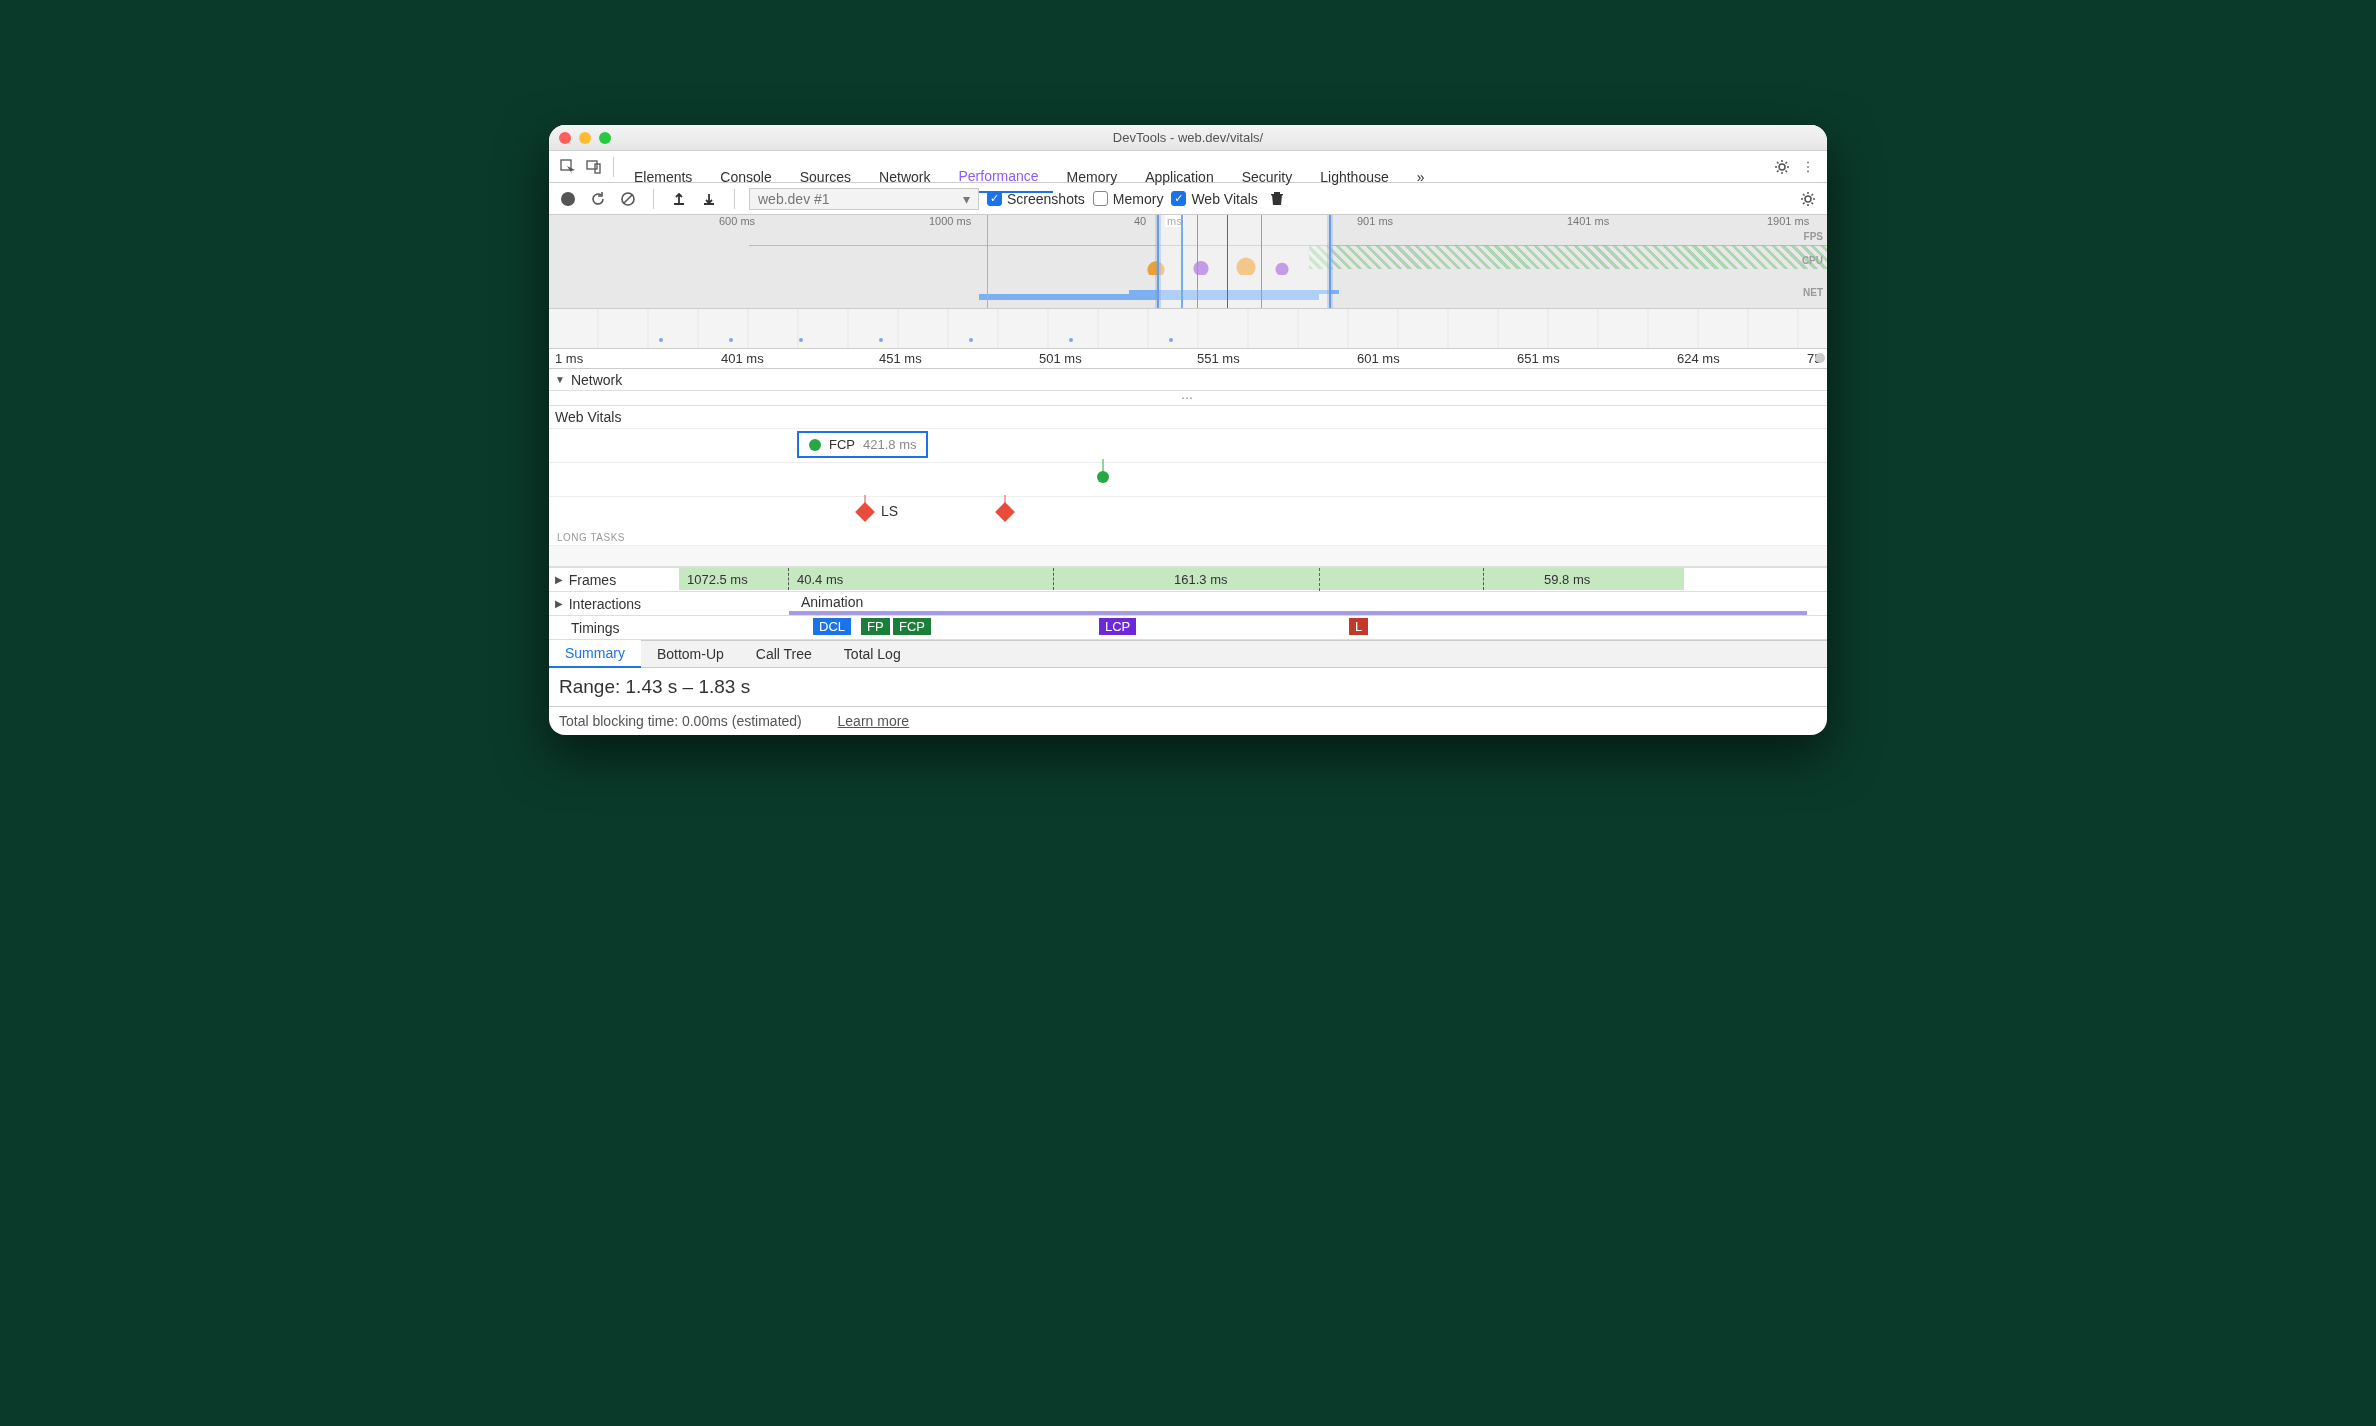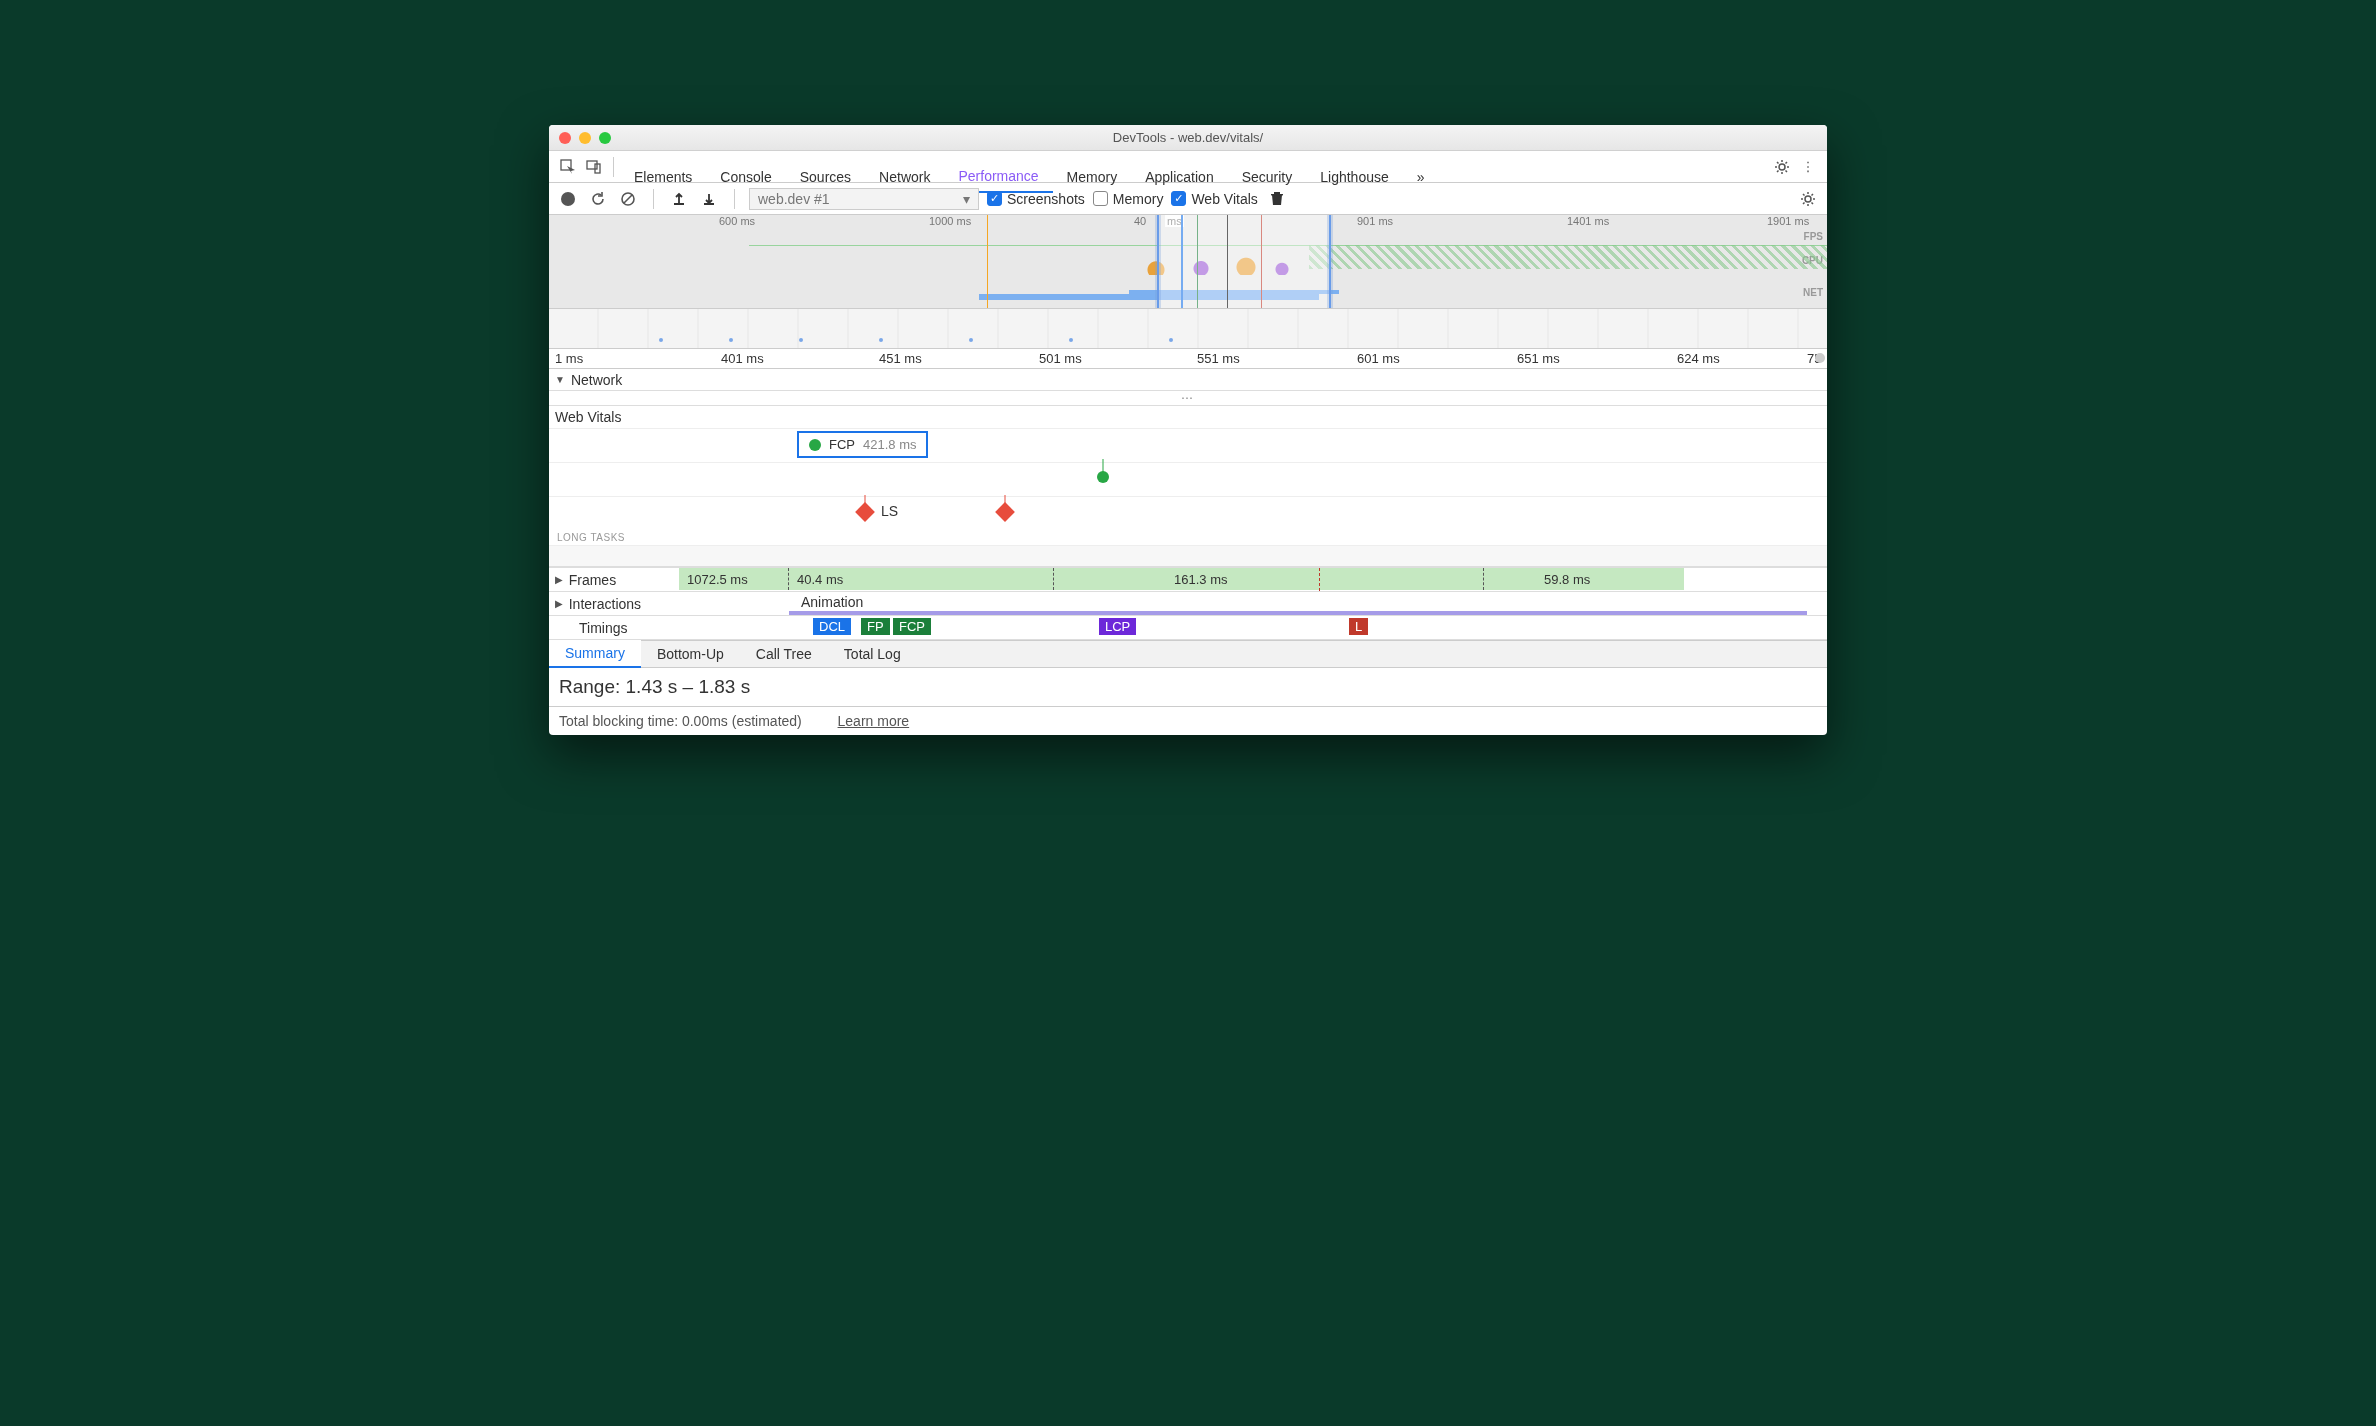--- a/index.html
+++ b/index.html
@@ -9,21 +9,21 @@
     font-size: 13px;
     color: #333;
     display: flex;
     align-items: center;
     justify-content: center;
     height: 860px;
   }
   .window {
     width: 1278px;
     background: #fff;
-    border-radius: 4px;
+    border-radius: 16px;
     box-shadow: 0 20px 50px rgba(0,0,0,0.55);
     overflow: hidden;
     display: flex;
     flex-direction: column;
   }
   .titlebar {
     height: 26px;
     background: linear-gradient(#f4f4f4,#e6e6e6);
     border-bottom: 1px solid #d0d0d0;
     display: flex;
@@ -366,21 +366,21 @@
     </div>
 
     <div class="row" style="height:24px">
       <span class="tri">▶</span>
       <span class="row-label">Interactions</span>
       <span class="anim-label">Animation</span>
       <div style="position:absolute;left:240px;right:20px;top:19px;height:4px;background:#a59be8"></div>
     </div>
 
     <div class="row" style="height:24px">
-      <span class="row-label" style="margin-left:24px">Timings</span>
+      <span class="row-label" style="margin-left:16px">Timings</span>
       <span class="timing-badge" style="left:264px;background:#1a73e8">DCL</span>
       <span class="timing-badge" style="left:312px;background:#1b7f3a">FP</span>
       <span class="timing-badge" style="left:344px;background:#1b7f3a">FCP</span>
       <span class="timing-badge" style="left:550px;background:#6d28d9">LCP</span>
       <span class="timing-badge" style="left:800px;background:#c0392b">L</span>
     </div>
   </div>
 
   <div class="dtabs">
     <div class="dt active">Summary</div>

